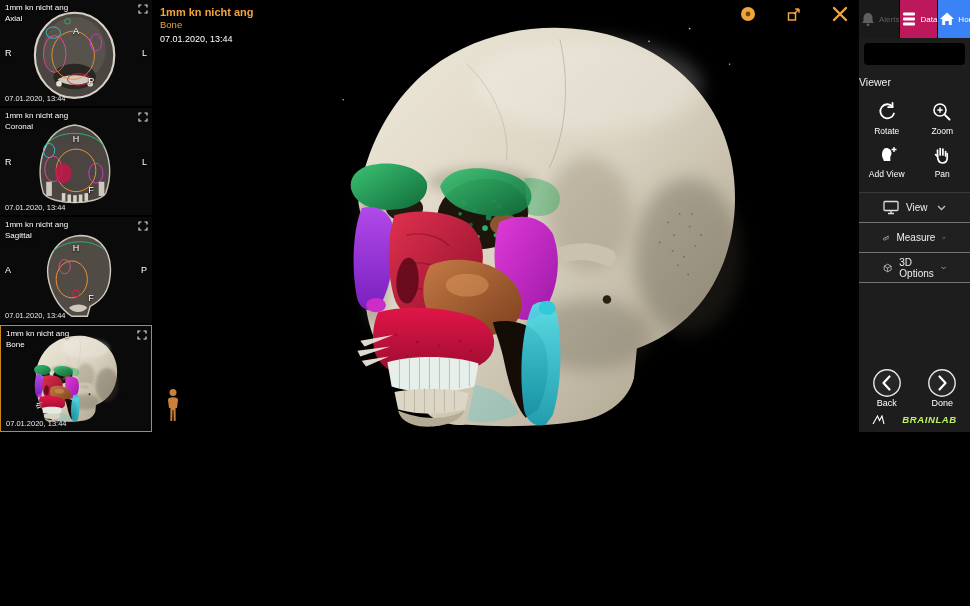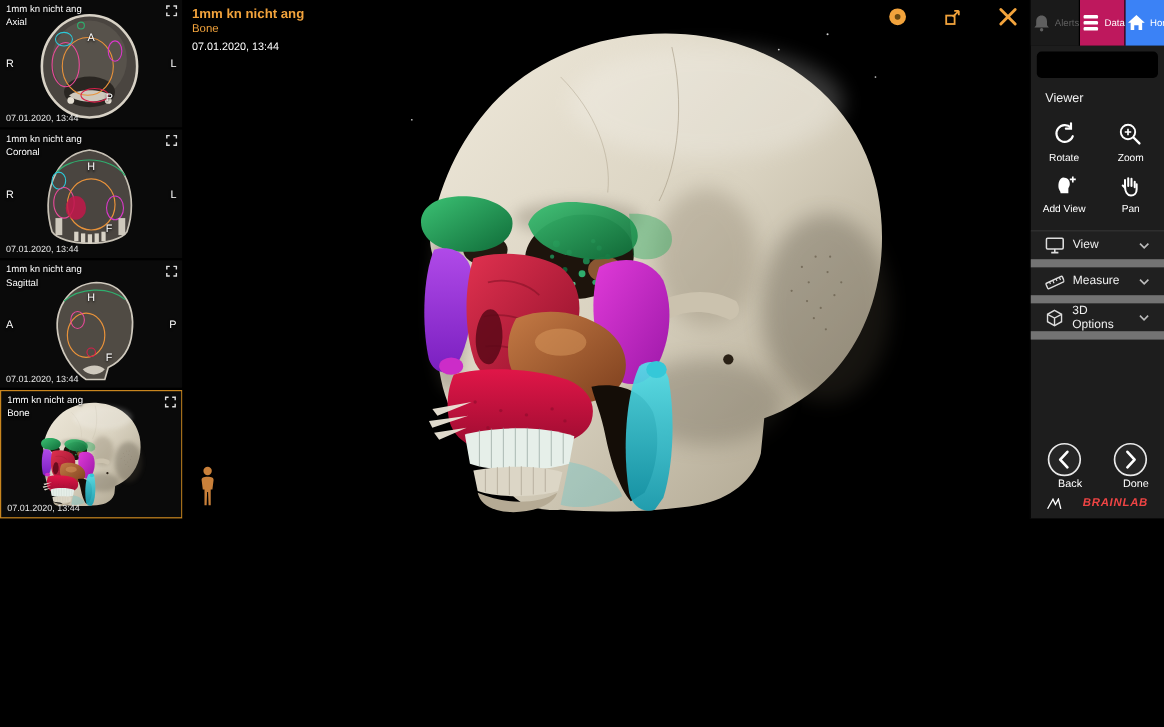--- a/index.html
+++ b/index.html
@@ -33,29 +33,29 @@
 
   
   .right-rail{width:112px;background:#1d1d1d;display:flex;flex-direction:column;border-left:1px solid #000}
   .nav-row{display:flex;height:38px;background:#101010}
   .nav-btn{flex:1;display:flex;flex-direction:row;align-items:center;justify-content:center;gap:2px;font-size:8px;color:#fff;background:#1a1a1a;border-right:1px solid #000;cursor:pointer}
   .nav-btn:last-child{border-right:none}
   .nav-btn.disabled{color:#5f5f5f;cursor:default}
   .nav-btn.data{background:#be185d}
   .nav-btn.home{background:#3b82f6}
   .patient-box{height:22px;margin:5px 5px 4px;background:#000;border-radius:4px}
-  .section-label{padding:7px 12px 6px;color:#f0f0f0;font-size:10.5px}
+  .section-label{padding:7px 0 6px;color:#f0f0f0;font-size:10.5px}
   .tools{display:grid;grid-template-columns:1fr 1fr;padding:2px 0 10px;border-bottom:1px solid #3a3a3a}
   .tool{display:flex;flex-direction:column;align-items:center;gap:3px;padding:5px 0 3px;color:#fff;font-size:8.5px;cursor:pointer}
-  .menu-row{display:flex;align-items:center;height:30px;padding:0 12px;color:#eee;font-size:10px;border-bottom:7px solid #737373;gap:7px;cursor:pointer;background:#202020}
+  .menu-row{display:flex;align-items:center;height:30px;padding:0 24px;color:#eee;font-size:10px;border-bottom:1px solid #737373;gap:7px;cursor:pointer;background:#202020}
   .menu-row .chev{margin-left:auto}
   .spacer{flex:1}
   .footer-btns{display:flex;justify-content:space-around;padding:4px 0 2px}
-  .fbtn{display:flex;flex-direction:column;align-items:flex-end;gap:0;color:#fff;font-size:9px;cursor:pointer}
-  .brand{display:flex;align-items:flex-end;justify-content:center;gap:17px;padding:4px 0 7px;color:#ef4444}
+  .fbtn{display:flex;flex-direction:column;align-items:center;gap:0;color:#fff;font-size:9px;cursor:pointer}
+  .brand{display:flex;align-items:flex-end;justify-content:center;gap:17px;padding:4px 0 7px;color:#bef264}
   .brand-text{font-size:9.5px;font-weight:bold;letter-spacing:.6px;font-style:italic}
 </style>
 </head>
 <body>
 
 <div class="app">
 
   <div class="left-rail">
 
     <div class="thumb">

